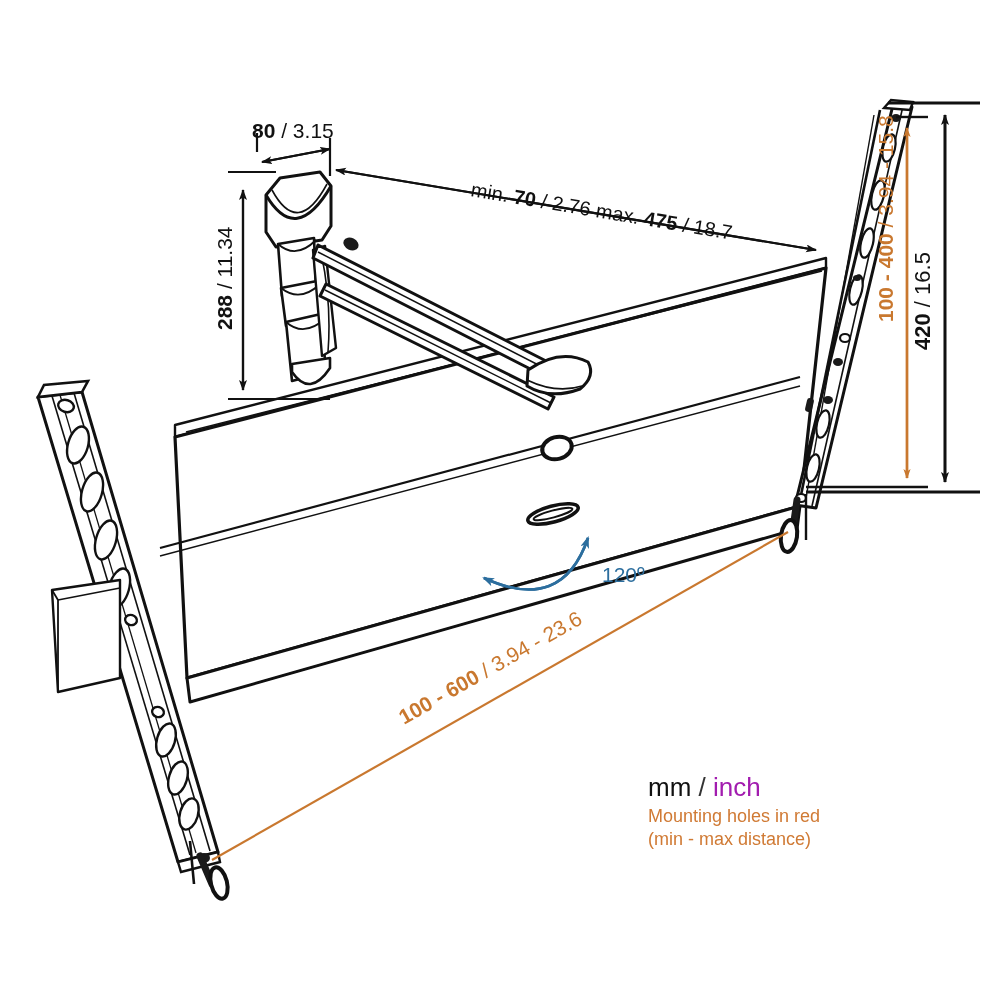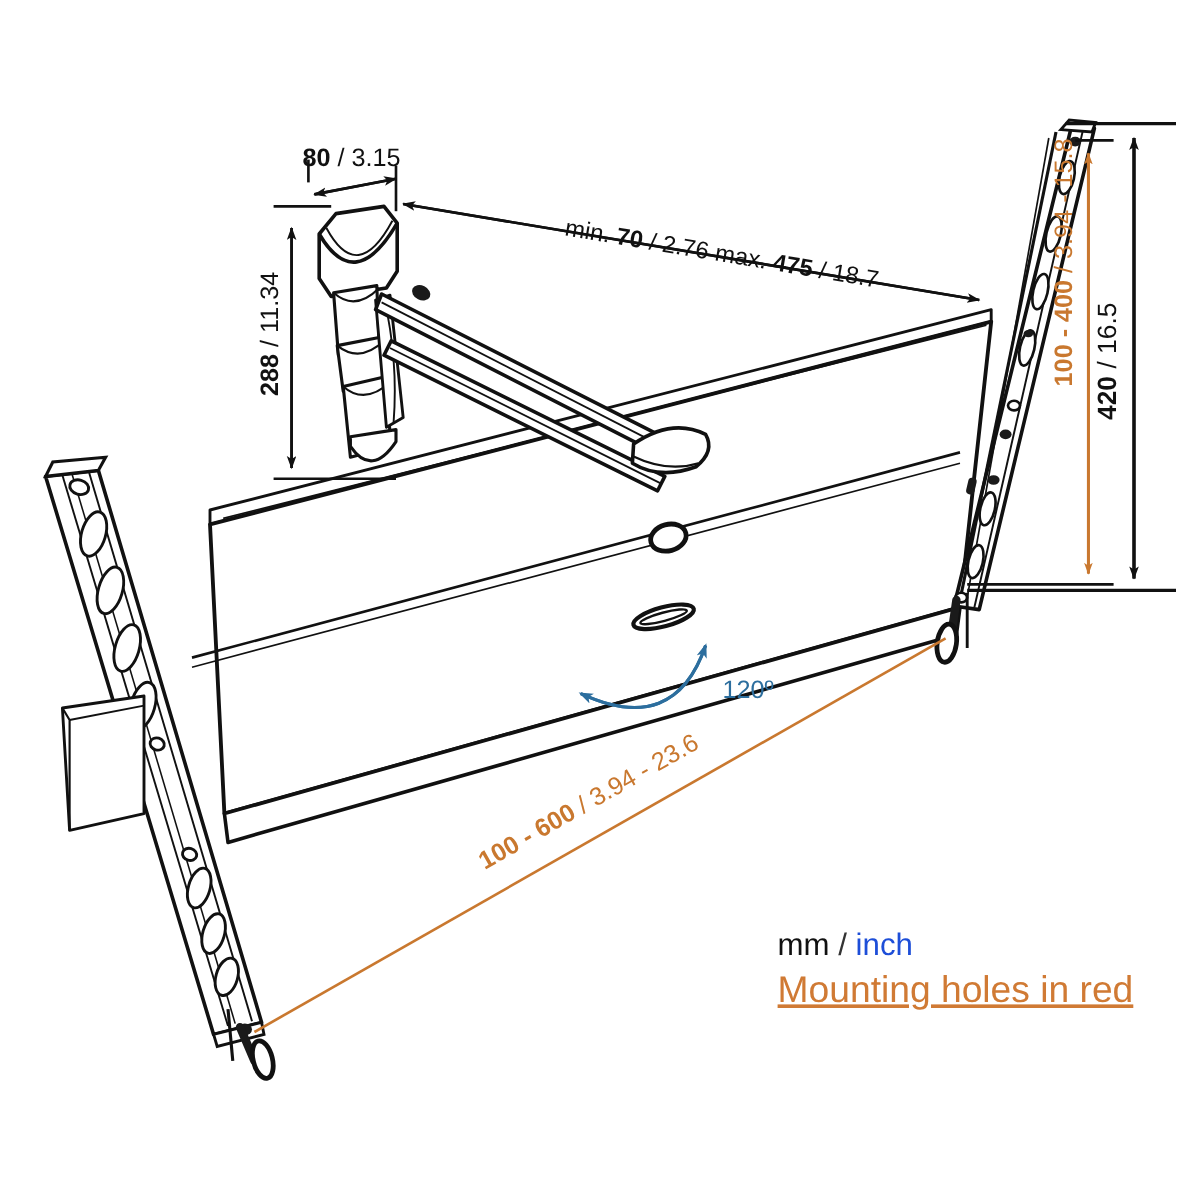--- a/index.html
+++ b/index.html
@@ -41,28 +41,27 @@
   .legend-unit .mm {
     font-weight: normal;
     color: #111111;
   }
   .legend-unit .slash {
     color: #333333;
     font-weight: normal;
   }
   .legend-unit .inch {
     font-weight: normal;
-    color: #1d4ed8;
+    color: #a21caf;
   }
   .legend-red {
-    font-size: 31px;
+    font-size: 18px;
     color: #D07A34;
     white-space: nowrap;
     margin-top: 2px;
-    text-decoration: underline;
   }
   .legend-red.second {
     margin-top: 1px;
   }
   
   .dimtxt {
     font-family: "Liberation Sans", sans-serif;
     fill: #111111;
   }
   .orangetxt {
@@ -267,15 +266,16 @@
       <path d="M588,538 Q562,614 484,578" fill="none" stroke="#2C6E9E" stroke-width="2.6" marker-end="url(#arrBl)"></path>
       <text class="bluetxt" x="602" y="582" font-size="21">120º</text>
     </g>
   </svg>
 
   <div class="legend">
     <div class="legend-unit">
       <span class="mm">mm</span><span class="slash"> / </span><span class="inch">inch</span>
     </div>
     <div class="legend-red">Mounting holes in red</div>
+    <div class="legend-red second">(min - max distance)</div>
   </div>
 
 </div>
 
 </body></html>

